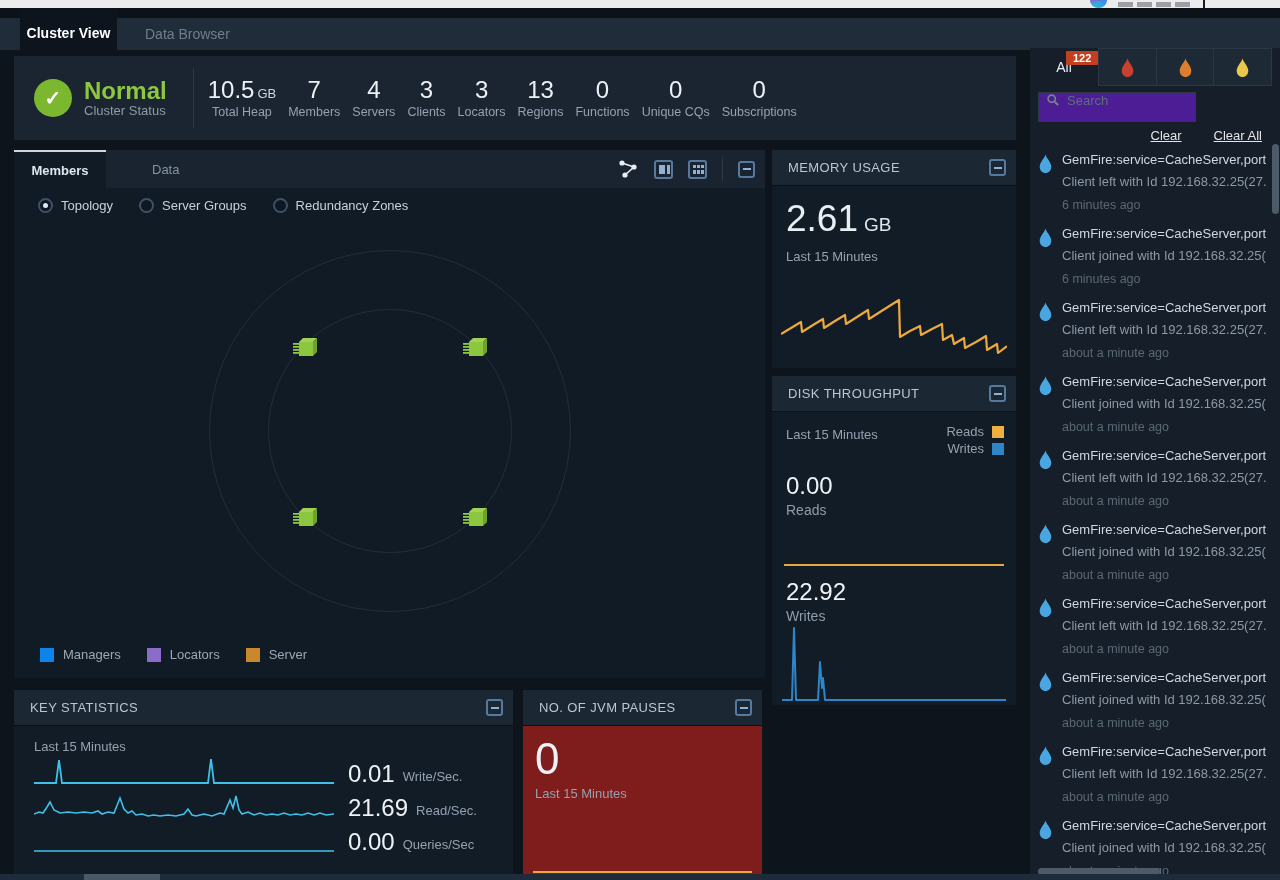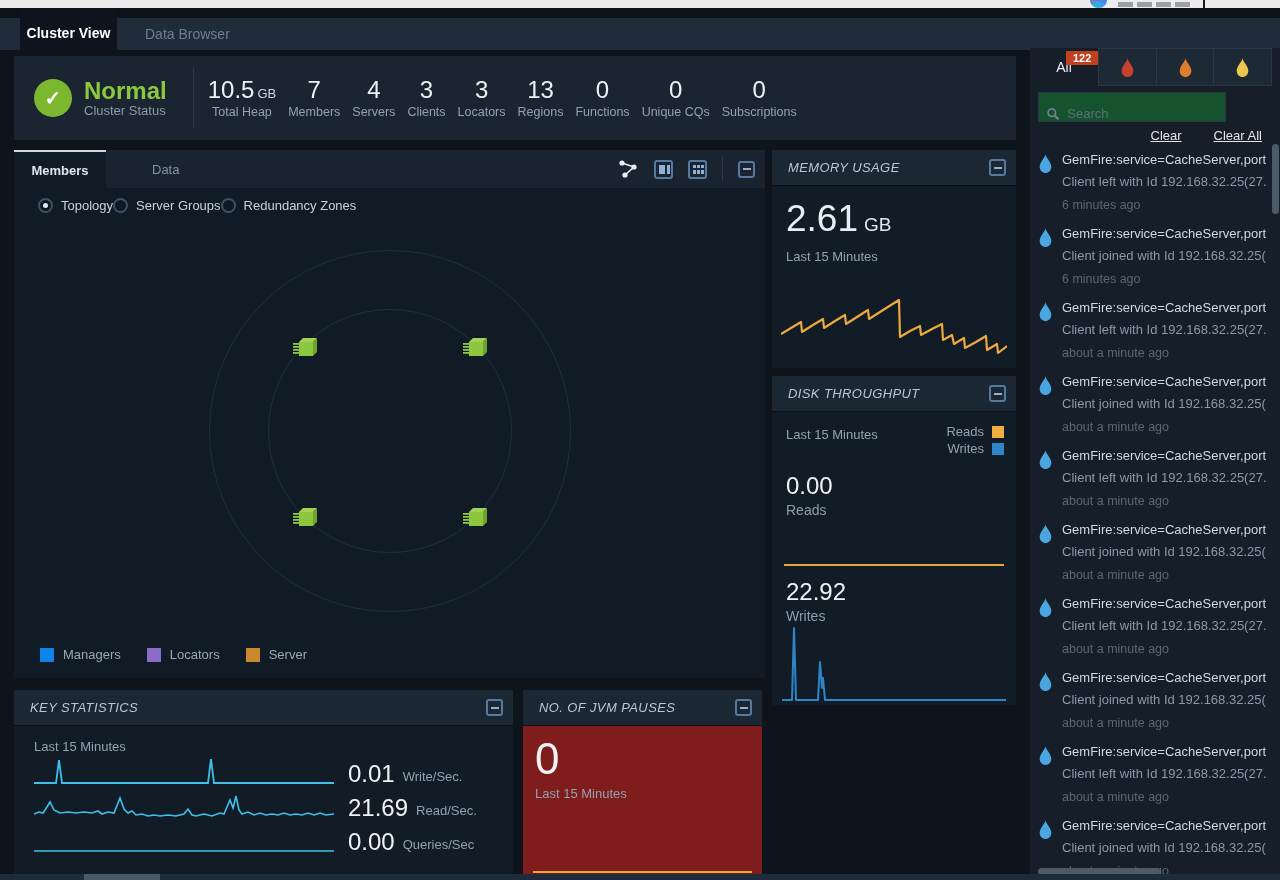--- a/index.html
+++ b/index.html
@@ -30,35 +30,35 @@
   .state-cap { font-size:13px; color:#8d9aa8; }
   .status-stats { display:flex; gap:12px; padding-left:14px; }
   .stat { text-align:center; }
   .stat-value { font-size:24px; color:#ecf1f5; line-height:1.1; }
   .stat-unit { font-size:13px; color:#cfd8e0; margin-left:3px; }
   .stat-label { font-size:12.5px; color:#93a1b0; margin-top:2px; white-space:nowrap; }
 
   
   .widget-head { height:36px; background:#1b2733; display:flex; align-items:center; justify-content:space-between;
     padding:0 10px 0 16px; border-bottom:1px solid #0b1016; }
-  .widget-title { font-size:13px; color:#bac6d2; letter-spacing:.4px;font-style:italic; }
+  .widget-title { font-size:13px; color:#bac6d2; letter-spacing:.4px; }
   .collapse-btn { width:17px; height:17px; border:2px solid #56799f; border-radius:3px; display:flex; align-items:center; justify-content:center; }
   .collapse-btn i { display:block; width:8px; height:2px; background:#8fb2d4; }
 
   
   .members { position:absolute; left:14px; top:150px; width:751px; height:528px; background:#111b26; }
   .members-tabs { position:absolute; top:0; left:0; right:0; height:38px; background:#192430; }
   .mtab-active { position:absolute; left:0; top:0; width:92px; height:38px; background:#111b26; border-top:2px solid #cdd7e0;
     color:#dee6ed; font-size:13px; font-weight:bold; display:flex; align-items:center; justify-content:center; }
   .mtab-inactive { position:absolute; left:116px; top:0; height:38px; padding:0 22px; display:flex; align-items:center; color:#8493a2; font-size:13px; }
   .mtab-icons { position:absolute; right:10px; top:0; height:38px; display:flex; align-items:center; gap:15px; }
   .icon-box { width:19px; height:19px; border:2px solid #56799f; border-radius:3px; position:relative; }
   .icon-box .blk { position:absolute; background:#8fb2d4; }
   .vdivider { width:1px; height:24px; background:#2c3946; }
-  .radio-row { position:absolute; top:48px; left:24px; display:flex; align-items:center; }
+  .radio-row { position:absolute; top:48px; left:24px; display:flex; gap:26px; align-items:center; }
   .radio { display:flex; align-items:center; gap:8px; font-size:13px; color:#c6d1db; }
   .radio-circle { width:15px; height:15px; border-radius:50%; border:2px solid #3e5166; background:#0e1822; position:relative; }
   .radio-circle.sel::after { content:""; position:absolute; inset:3px; border-radius:50%; background:#dfe9f2; }
   .circle-outer { position:absolute; left:195px; top:100px; width:362px; height:362px; border:1px solid #1e2f40; border-radius:50%; }
   .circle-inner { position:absolute; left:254px; top:159px; width:244px; height:244px; border:1px solid #1e2f40; border-radius:50%; }
   .node { position:absolute; width:26px; height:26px; }
   .legend { position:absolute; left:26px; bottom:16px; display:flex; gap:26px; align-items:center; font-size:13px; color:#9aa8b6; }
   .legend-item { display:flex; align-items:center; }
   .swatch { width:14px; height:14px; margin-right:9px; }
   .sw-managers { background:#0d84e8; } .sw-locators { background:#8b6cc9; } .sw-server { background:#c8882b; }
@@ -102,22 +102,22 @@
 
   
   .sidebar { position:absolute; left:1030px; top:48px; width:250px; height:832px; background:#151e29; }
   .sb-tab-all { position:absolute; left:0; top:0; width:68px; height:38px; display:flex; align-items:center; justify-content:center;
     color:#e9eff5; font-size:14px; }
   .sb-badge { position:absolute; left:36px; top:3px; background:#c23f20; border-radius:1px; padding:1px 7px;
     font-size:11px; font-weight:bold; color:#fff; }
   .sb-flames { position:absolute; left:68px; right:8px; top:0; height:38px; background:#1e2936; border:1px solid #2b3745; display:flex; }
   .sb-flame-cell { flex:1; display:flex; align-items:center; justify-content:center; border-left:1px solid #2b3745; }
   .sb-flame-cell:first-child { border-left:none; }
-  .sb-search { position:absolute; left:8px; top:44px; width:188px; height:30px; background:#14532d; border:1px solid #2c3845;
-    display:flex; align-items:flex-end; padding:0 8px; }
+  .sb-search { position:absolute; left:8px; top:44px; width:158px; height:30px; background:#4c1d95; border:1px solid #2c3845;
+    display:flex; align-items:flex-start; padding:0 8px; }
   .sb-search input { background:transparent; border:none; outline:none; color:#aeb9c6; font-size:13px; width:100%; margin-left:8px; }
   .sb-search input::placeholder { color:#5f6e7d; }
   .sb-clear-row { position:absolute; top:80px; right:18px; display:flex; gap:32px; font-size:13px; color:#e5e5e5; }
   .sb-link { text-decoration:underline; }
   .sb-list { position:absolute; left:8px; top:104px; right:14px; bottom:0; overflow:hidden; }
   .alert { position:relative; height:74px; }
   .alert-flame { position:absolute; left:0; top:2px; }
   .alert-body { margin-left:24px; }
   .alert-title { font-size:13px; color:#cdd9e3; white-space:nowrap; overflow:hidden; }
   .alert-msg { font-size:13px; color:#8c99a8; margin-top:7px; white-space:nowrap; overflow:hidden; }

